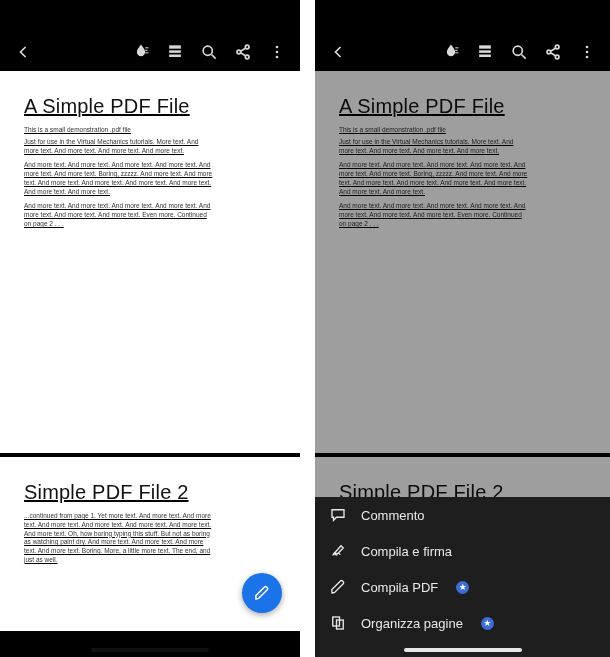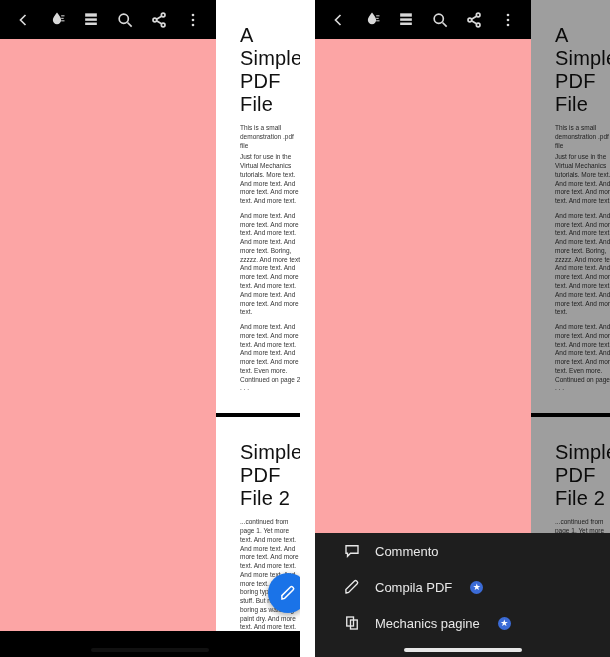--- a/index.html
+++ b/index.html
@@ -1,18 +1,18 @@
 <!DOCTYPE html>
 <html><head>
 <meta charset="utf-8">
 <style>
   * { margin: 0; padding: 0; box-sizing: border-box; }
   html, body { width: 610px; height: 657px; font-family: -apple-system, Helvetica, Arial, sans-serif; background:#fff; }
   .screens { display:flex; width:610px; height:657px; }
-  .screen { position:relative; height:657px; overflow:hidden; display:flex; flex-direction:row; background:#fca5a5; }
+  .screen { position:relative; height:657px; overflow:hidden; display:flex; flex-direction:column; background:#fca5a5;text-decoration:underline; }
   .screen.left  { width:300px; }
   .gap          { width:15px; background:#fff; }
   .screen.right { width:295px; }
 
   .statusbar { height:32px; background:#000; }
 
   .toolbar { height:39px; background:#000; display:flex; align-items:center; padding:0 6px; }
   .toolbar .spacer { flex:1; }
   .tb-btn { width:34px; height:34px; display:flex; align-items:center; justify-content:center; color:#d9d9d9; }
   .tb-btn svg { width:20px; height:20px; }
@@ -48,21 +48,21 @@
 
   
   .sheet {
     position:absolute; left:0; right:0; bottom:0;
     background:#1e1e1e; color:#e8e8e8;
     display:flex; flex-direction:column;
     padding-bottom:16px;
   }
   .sheet-item {
     display:flex; align-items:center; gap:14px;
-    height:36px; padding:0 28px;
+    height:36px; padding:0 14px;
     font-size:13px;
   }
   .sheet-item svg { width:18px; height:18px; color:#e8e8e8; flex-shrink:0; }
   .badge {
     width:13px; height:13px; border-radius:50%;
     background:#3b6bd6; color:#fff; font-size:9px; line-height:13px;
     display:inline-flex; align-items:center; justify-content:center; margin-left:4px;
   }
 </style>
 </head>
@@ -206,31 +206,37 @@
 
     <div class="sheet">
       <div class="sheet-item">
         <svg viewBox="0 0 24 24" fill="none" stroke="currentColor" stroke-width="1.8">
             <path d="M4 5h16v10H10l-4 4v-4H4z"></path>
           </svg>
         <span>Commento</span>
       </div>
       <div class="sheet-item">
         <svg viewBox="0 0 24 24" fill="none" stroke="currentColor" stroke-width="1.8">
+            <path d="M5 18c3-6 4-6 5 0 1-4 3-4 5-1M16 5l3 3-8 8-3 .5.5-3 7.5-8.5z"></path>
+          </svg>
+        <span>Compila e firma</span>
+      </div>
+      <div class="sheet-item">
+        <svg viewBox="0 0 24 24" fill="none" stroke="currentColor" stroke-width="1.8">
             <path d="M4 20l3.5-.8L19 7.7a2 2 0 000-2.8l-.9-.9a2 2 0 00-2.8 0L3.8 15.5 4 20z"></path>
           </svg>
         <span>Compila PDF</span>
         <span class="badge">★</span>
       </div>
       <div class="sheet-item">
         <svg viewBox="0 0 24 24" fill="none" stroke="currentColor" stroke-width="1.8">
             <rect x="5" y="4" width="9" height="12"></rect>
             <rect x="10" y="8" width="9" height="12"></rect>
           </svg>
-        <span>Mechanics pagine</span>
+        <span>Organizza pagine</span>
         <span class="badge">★</span>
       </div>
     </div>
 
     <div class="homebar"></div>
   </div>
 
 </div>
 
 </body></html>

